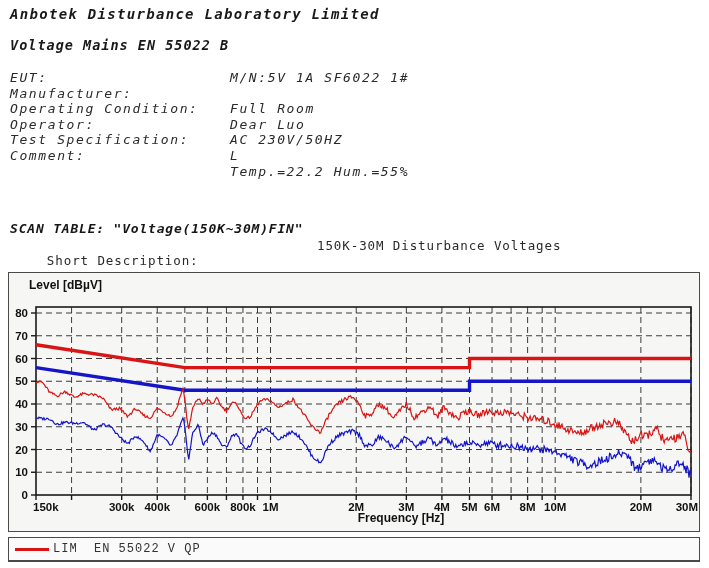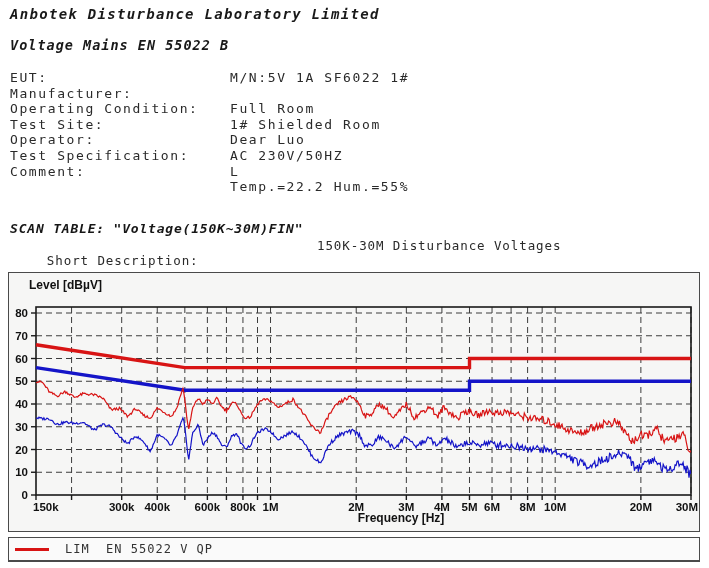--- a/index.html
+++ b/index.html
@@ -14,21 +14,21 @@
     white-space:pre;
   }
   .h2{
     position:absolute;left:10px;top:37px;
     font-size:13.5px;font-weight:bold;font-style:italic;letter-spacing:1px;color:#191919;
     white-space:pre;
     text-align:center;
   }
   .info{
     position:absolute;left:10px;top:70px;width:560px;
-    font-size:13px;letter-spacing:1.6px;line-height:15.6px;color:#2a2a2a;
+    font-size:13px;letter-spacing:1.6px;line-height:15.6px;color:#2a2a2a;font-style:italic;
   }
   .info .row{position:relative;height:15.6px;white-space:pre;}
   .info .val{position:absolute;left:180px;top:0;white-space:pre;margin-left:40px;}
   .scan-heading{
     position:absolute;left:10px;top:221px;
     font-size:13px;font-weight:bold;font-style:italic;letter-spacing:0.8px;color:#161616;
     white-space:pre;
   }
   .short-desc{
     position:absolute;left:30px;top:238px;width:600px;height:16px;
@@ -41,37 +41,36 @@
   }
   .chart-box svg{display:block;}
   .legend-box{
     position:absolute;left:8px;top:537px;width:692px;height:25px;
     border:1.5px solid #4a4a4a;border-bottom-width:2px;background:#fafafa;box-sizing:border-box;
   }
   .legend-swatch{
     position:absolute;left:6px;top:10px;width:34px;height:3px;background:#d81414;
   }
   .legend-label{
-    position:absolute;left:56px;top:4px;font-size:12px;letter-spacing:1px;color:#333;white-space:pre;
+    position:absolute;left:44px;top:4px;font-size:12px;letter-spacing:1px;color:#333;white-space:pre;font-family:Liberation Mono, monospace;
   }
   .legend-label2{
     position:absolute;left:222px;top:4px;font-size:12px;letter-spacing:0.5px;color:#333;white-space:pre;margin-top:44px;
   }
 </style>
 </head>
 <body>
 
 <div class="h1">Anbotek Disturbance Laboratory Limited</div>
 <div class="h2">Voltage Mains EN 55022 B</div>
 
 <div class="info">
   <div class="row"><span class="lbl">EUT:</span><span class="val">M/N:5V 1A SF6022 1#</span></div>
   <div class="row"><span class="lbl">Manufacturer:</span><span class="val"></span></div>
   <div class="row"><span class="lbl">Operating Condition:</span><span class="val">Full Room</span></div>
-  <div class="row"><span class="lbl">Test Site:</span><span class="val">1# Shielded Room</span></div>
   <div class="row"><span class="lbl">Operator:</span><span class="val">Dear Luo</span></div>
   <div class="row"><span class="lbl">Test Specification:</span><span class="val">AC 230V/50HZ</span></div>
   <div class="row"><span class="lbl">Comment:</span><span class="val">L</span></div>
   <div class="row"><span class="lbl"></span><span class="val">Temp.=22.2 Hum.=55%</span></div>
 </div>
 
 <div class="scan-heading">SCAN TABLE: "Voltage(150K~30M)FIN"</div>
 <div class="short-desc">
   <span class="lbl">Short Description:</span>
   <span class="val">150K-30M Disturbance Voltages</span>

